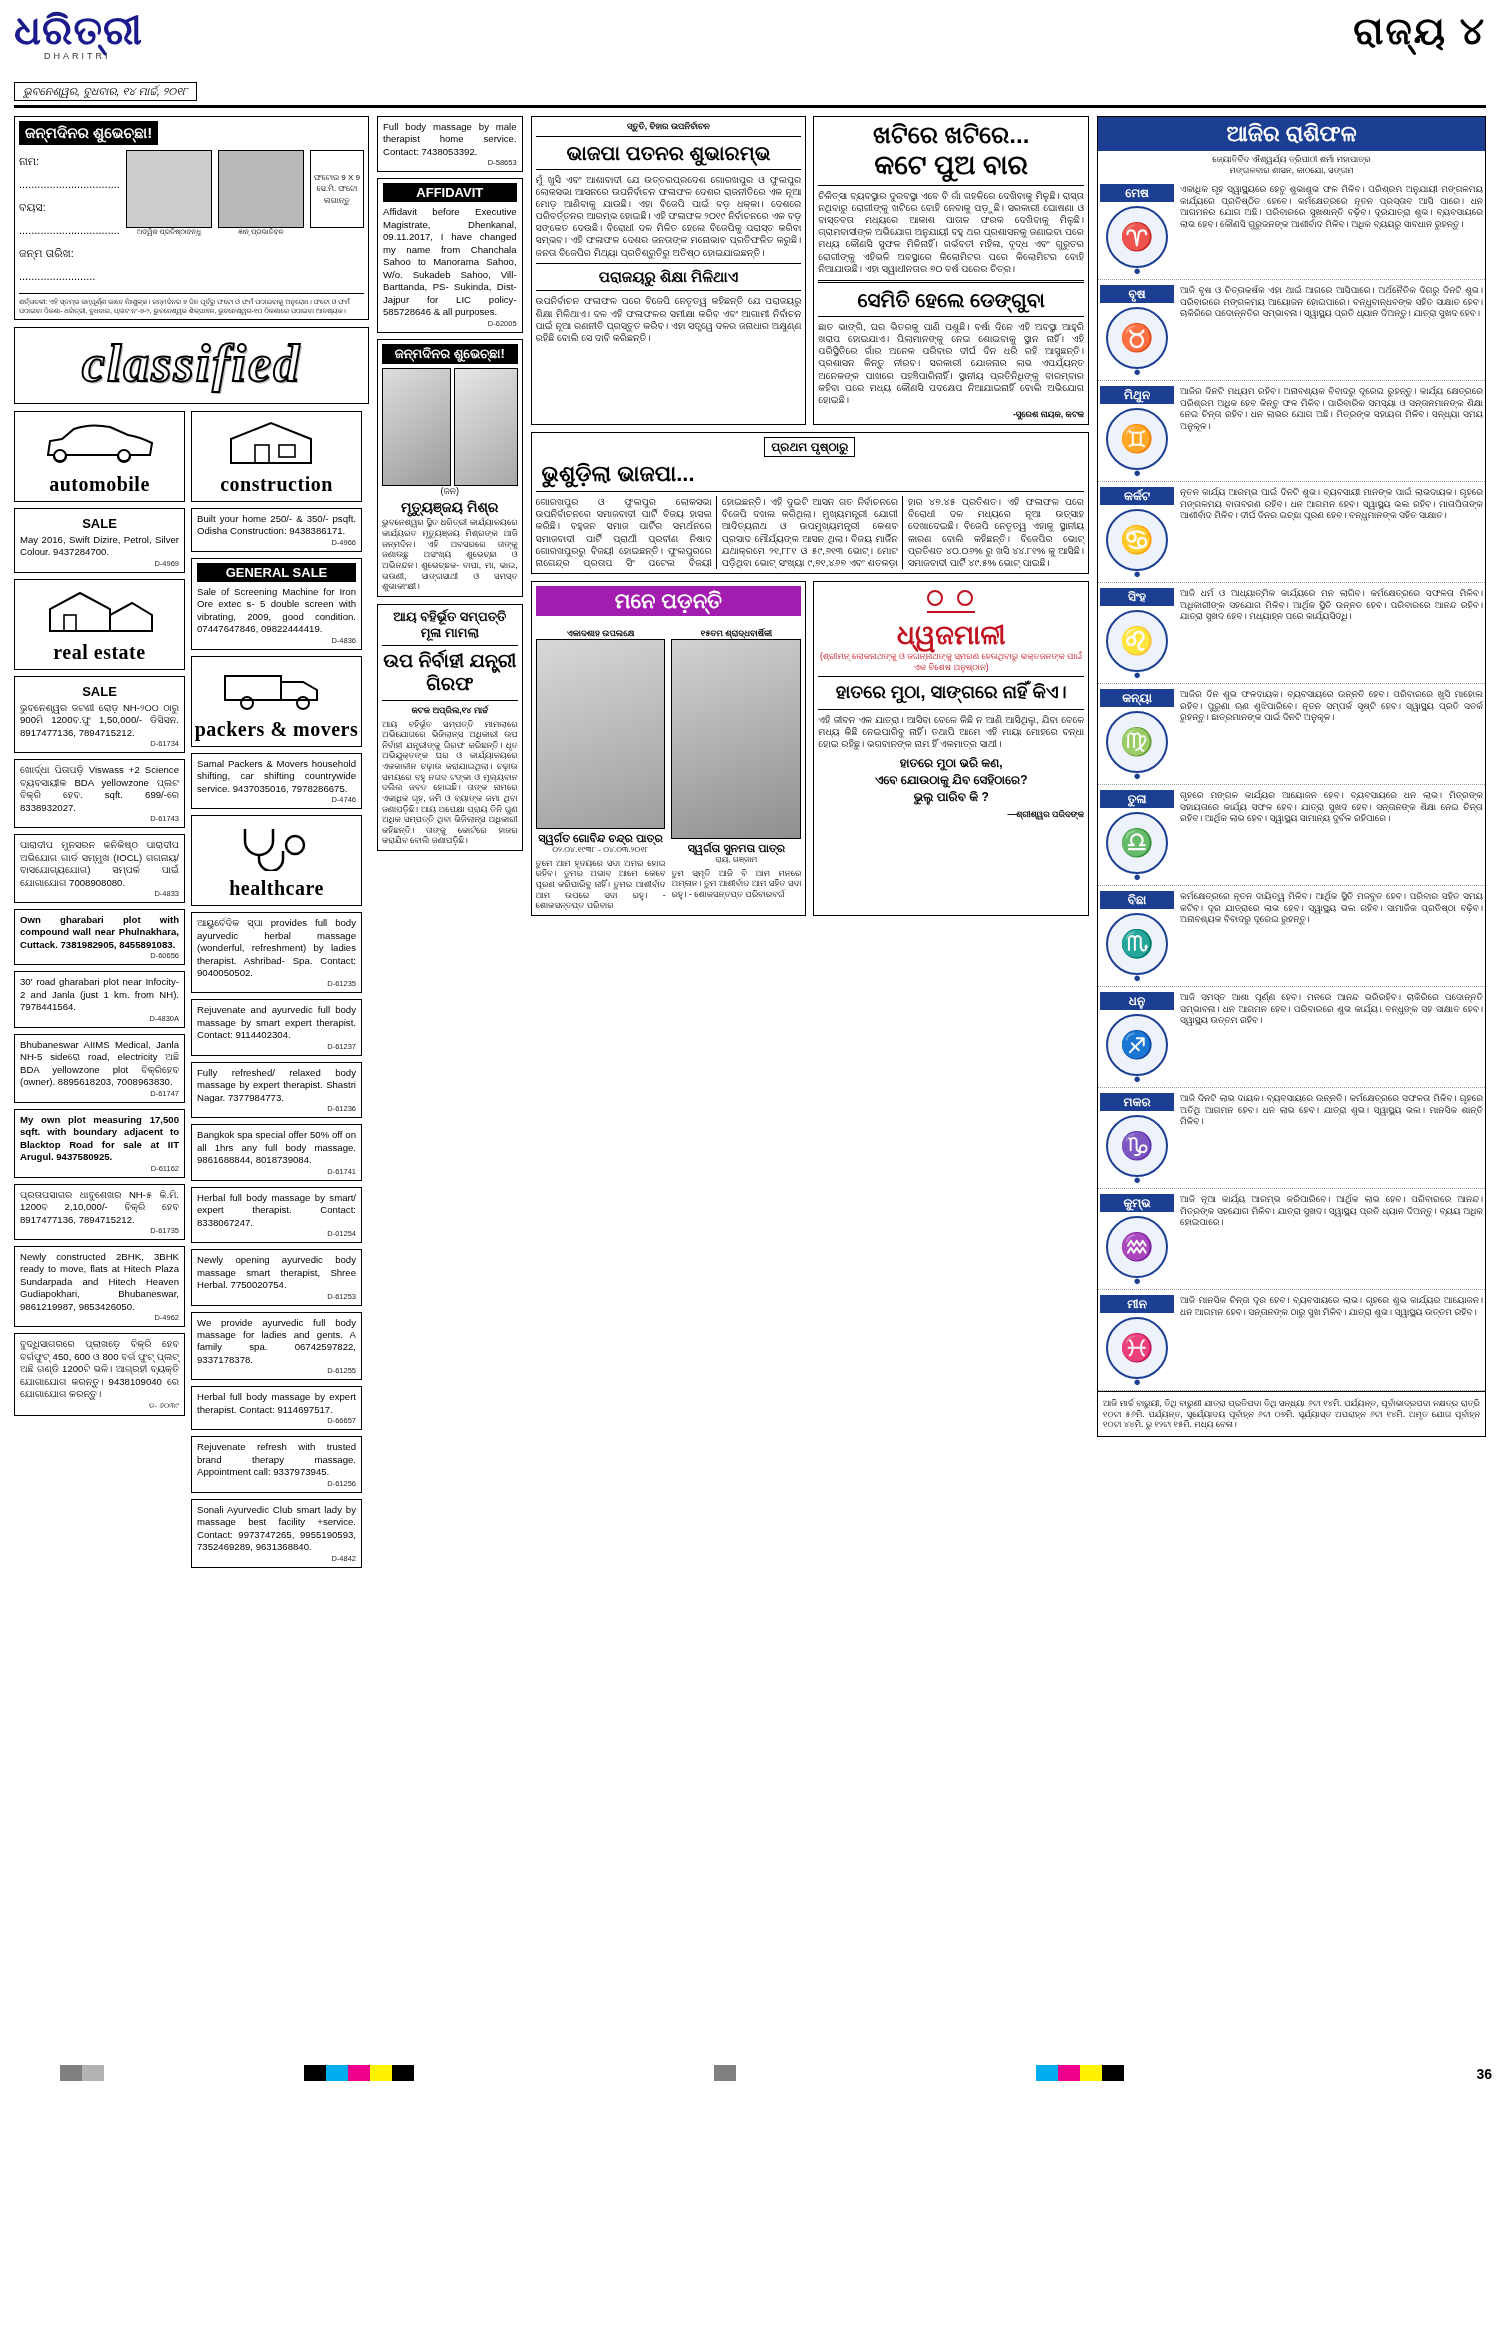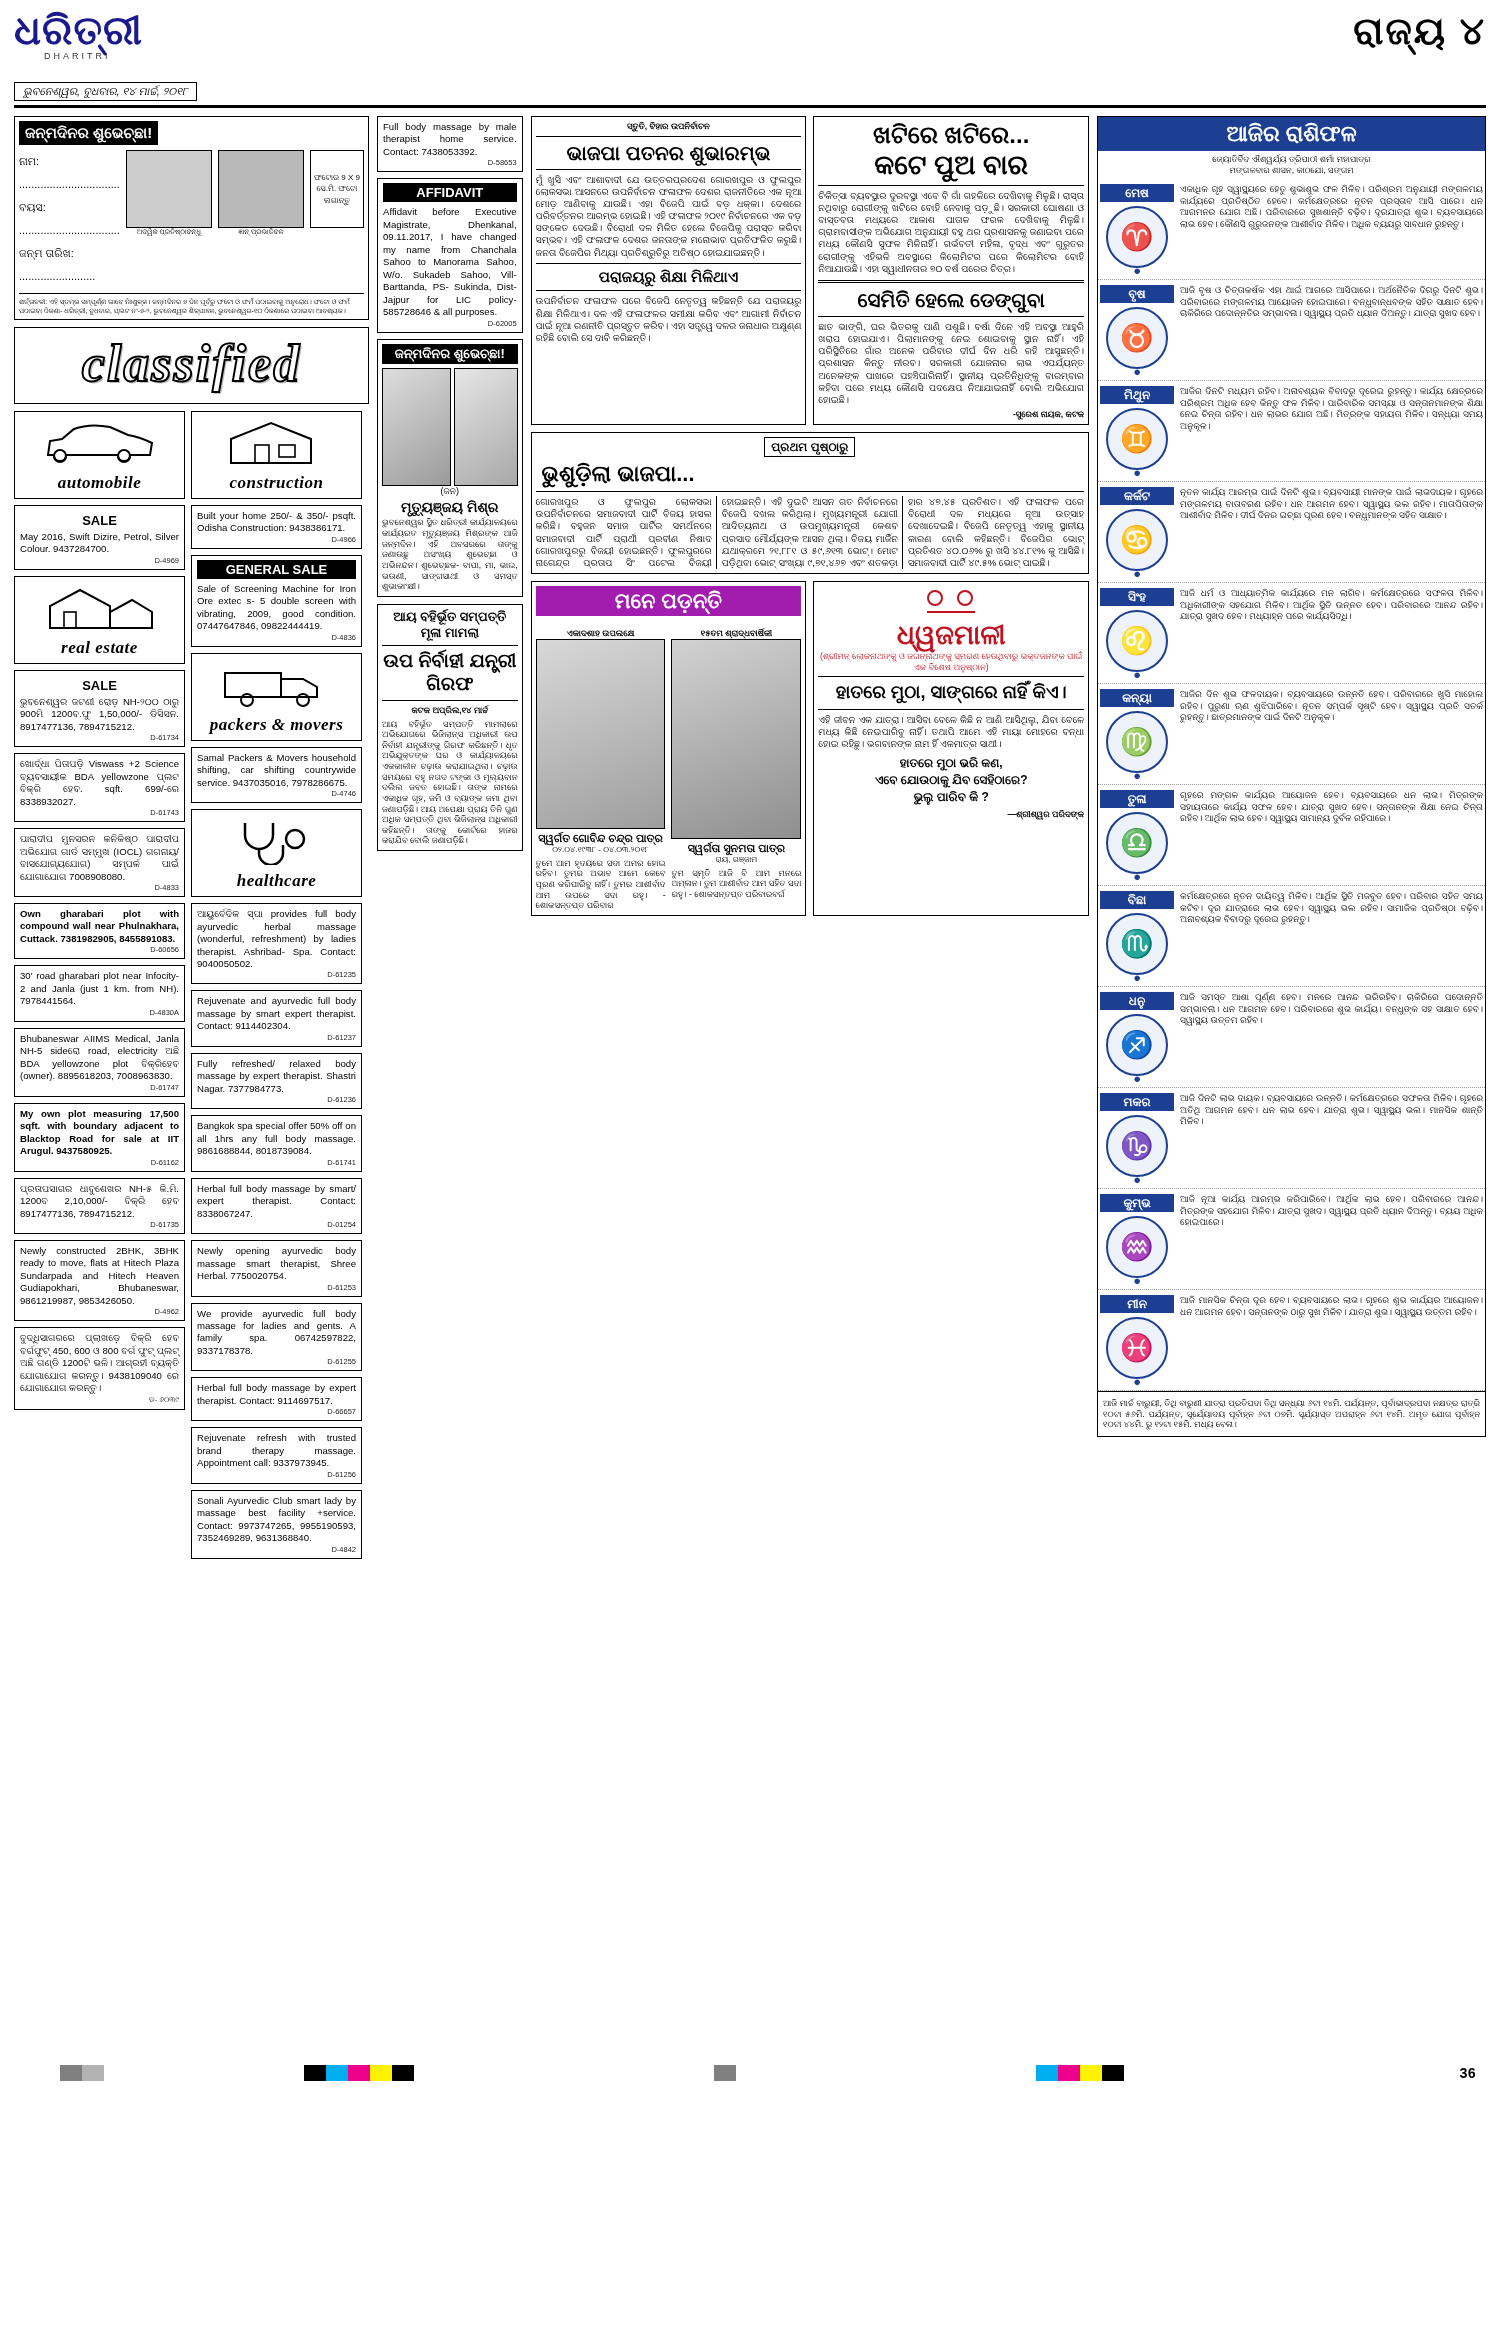--- a/index.html
+++ b/index.html
@@ -51,21 +51,21 @@
   .classified-banner { border:1px solid #000; text-align:center; padding:6px 0 10px; margin-bottom:7px; }
   .classified-word { font-size:52px; font-weight:bold; font-style:italic; color:#fff;
       -webkit-text-stroke:2px #000; letter-spacing:2px; font-family:"Liberation Serif", serif; text-shadow: 2px 2px 0 #bbb; }
 
   
   .cl-grid { display:flex; gap:6px; }
   .cl-col { width:171px; }
   .adbox { border:1px solid #000; padding:4px 5px; margin-bottom:6px; }
   .adcat { border:1px solid #000; text-align:center; padding:5px 2px; margin-bottom:6px; }
   .adcat .cat-icon { height:54px; display:flex; align-items:center; justify-content:center; }
-  .adcat .cat-name { font-family:"Liberation Serif", serif; font-style:italic; font-size:17px; font-weight:bold; letter-spacing:.5px; margin-top:2px; }
+  .adcat .cat-name { font-family:"Liberation Serif", serif; font-size:20px; font-weight:bold; letter-spacing:.5px; margin-top:2px; }
   .adtitle { text-align:center; font-weight:bold; font-size:13px; margin:3px 0; }
   .adtext { font-size:9.6px; line-height:1.3; text-align:justify; }
   .code { text-align:right; font-size:7.5px; color:#222; }
   .hdr-blk { background:#000; color:#fff; text-align:center; font-weight:bold; font-size:13px; padding:2px; }
   .art-h1 { font-size:27px; font-weight:bold; text-align:center; line-height:1.15; }
   .art-h2 { font-size:20px; font-weight:bold; text-align:center; line-height:1.2; }
   .art-h3 { font-size:15px; font-weight:bold; text-align:center; line-height:1.25; }
   .rule-dbl { border-top:3px double #000; margin:5px 0; }
   .colsplit2 { display:flex; gap:7px; }
   .colsplit2 > div { flex:1; }
@@ -82,21 +82,21 @@
   .rashi-dot { text-align:center; color:#1c3f94; font-size:13px; line-height:6px; }
   .portrait { width:100%; height:190px; background:linear-gradient(160deg,#d8d8d8,#9e9e9e); border:1px solid #000; }
   .portrait2 { width:100%; height:200px; background:linear-gradient(160deg,#d2d2d2,#8f8f8f); border:1px solid #000; }
 
   .red-title { color:#c1121f; font-weight:bold; font-size:27px; text-align:center; }
   .mane-hdr { background:#a21caf; color:#fff; text-align:center; font-size:21px; font-weight:bold; padding:3px; }
 
   
   .colorbar { position:absolute; left:0; bottom:0; width:1500px; height:26px; display:flex; align-items:center; }
   .swatch { width:22px; height:16px; }
-  .pagenum { position:absolute; right:24px; bottom:4px; font-size:14px; font-weight:bold;font-family:Liberation Mono, monospace; }
+  .pagenum { position:absolute; right:8px; bottom:4px; font-size:14px; font-weight:bold; }
 
   .baby { width:100%; height:118px; background:linear-gradient(145deg,#ddd,#9b9b9b); border:1px solid #000; }
   .balloons { width:100%; height:118px; background:linear-gradient(145deg,#e6e6e6,#a8a8a8); border:1px solid #000; }
 </style>
 </head>
 <body>
 
 <div class="page">
 
   <div class="masthead">

